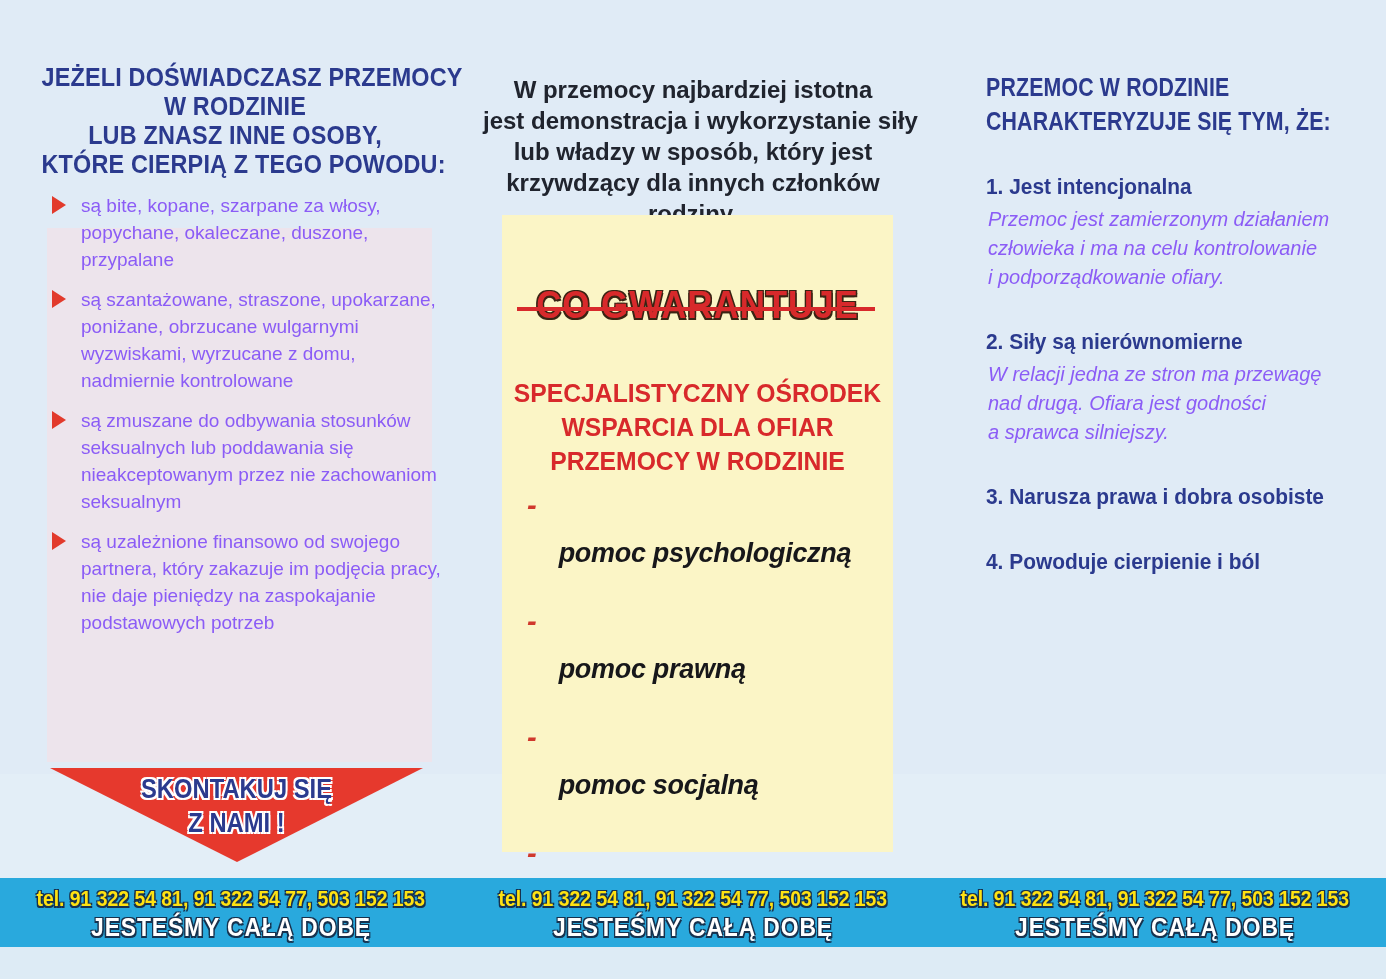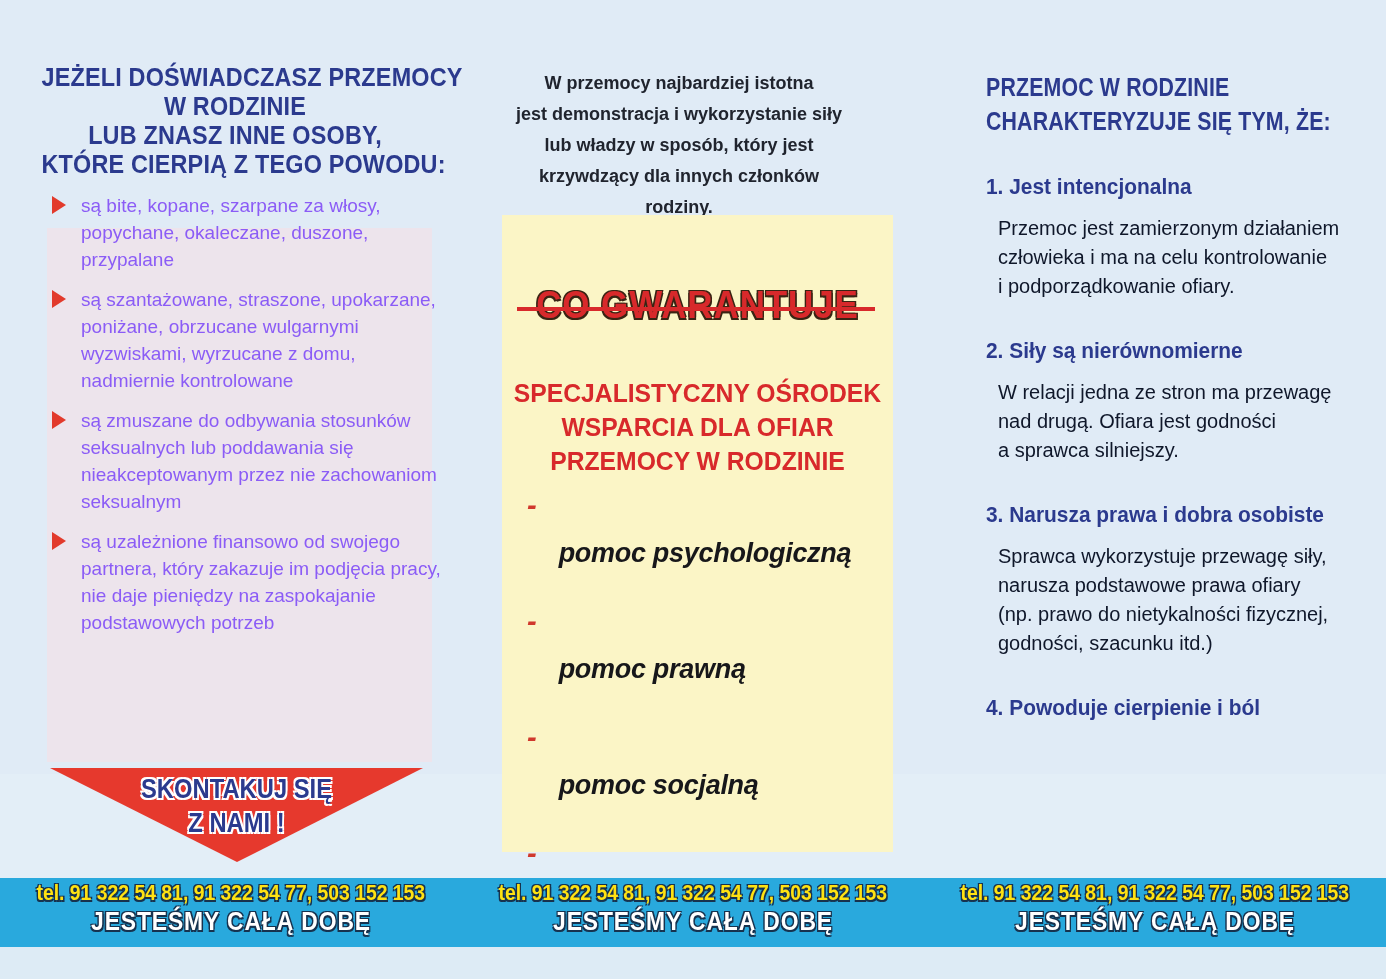--- a/index.html
+++ b/index.html
@@ -49,23 +49,23 @@
   .arrow-label{
     left:50px;top:772px;width:373px;
     text-align:center;color:#2b3a8e;
     font-size:27px;font-weight:700;line-height:34px;
     transform:scaleX(.88);transform-origin:center top;
     text-shadow:-2px -2px 0 #fff,2px -2px 0 #fff,-2px 2px 0 #fff,2px 2px 0 #fff;
   }
 
   
   .intro{
-    left:469px;top:50px;width:420px;
+    left:483px;top:50px;width:420px;
     text-align:center;color:#20242e;
-    font-size:18px;font-weight:700;line-height:31px;
+    font-size:24px;font-weight:700;line-height:31px;
   }
   .yellow-box{
     left:502px;top:215px;width:391px;height:637px;
     background:#fbf5c6;
   }
   .box-title{
     left:502px;top:252px;width:391px;
     text-align:center;color:#d8292b;
     font-size:38px;font-weight:700;letter-spacing:1px;
     transform:scaleX(.92);transform-origin:center top;
@@ -101,32 +101,32 @@
     transform:scaleX(.82);transform-origin:left top;
     letter-spacing:.2px;
   }
   .points{left:986px;top:172px;width:370px;}
   .point{margin-bottom:35px;}
   .point-title{
     color:#2b3a8e;font-size:22px;font-weight:700;line-height:30px;
     margin:0 0 3px 0;transform:scaleX(.95);transform-origin:left top;
   }
   .point-body{
-    font-size:20px;color:#0f172a;line-height:29px;margin:12px;
+    font-size:20px;color:#8b5cf6;line-height:29px;margin:2px;font-style:italic;
   }
 
   
   .bar{
     left:0;top:878px;width:1386px;height:69px;
     background:#29a9dd;
     display:flex;flex-direction:row;
   }
   .bar-col{
     flex:1 1 0;display:flex;flex-direction:column;
-    align-items:center;padding-top:2px;
+    align-items:center;justify-content:center;padding-top:2px;
   }
   .phone{
     color:#ffe212;font-size:22px;font-weight:700;line-height:26px;
     transform:scaleX(.88);transform-origin:center;white-space:nowrap;
     text-shadow:-1.5px -1.5px 0 #17324e,1.5px -1.5px 0 #17324e,-1.5px 1.5px 0 #17324e,1.5px 1.5px 0 #17324e;
   }
   .always{
     color:#ffffff;font-size:26px;font-weight:700;line-height:30px;
     transform:scaleX(.88);transform-origin:center;white-space:nowrap;
     letter-spacing:1px;
@@ -229,24 +229,20 @@
 i podporządkowanie ofiary.</p>
     </div>
     <div class="point">
       <h4 class="point-title">2. Siły są nierównomierne</h4>
       <p class="point-body pre">W relacji jedna ze stron ma przewagę
 nad drugą. Ofiara jest godności
 a sprawca silniejszy.</p>
     </div>
     <div class="point">
       <h4 class="point-title">3. Narusza prawa i dobra osobiste</h4>
-      <p class="point-body pre">Sprawca wykorzystuje przewagę siły,
-narusza podstawowe prawa ofiary
-(np. prawo do nietykalności fizycznej,
-godności, szacunku itd.)</p>
     </div>
     <div class="point">
       <h4 class="point-title">4. Powoduje cierpienie i ból</h4>
     </div>
   </div>
 
   <footer class="abs bar">
     <div class="bar-col">
       <div class="phone">tel. 91 322 54 81, 91 322 54 77, 503 152 153</div>
       <div class="always">JESTEŚMY CAŁĄ DOBĘ</div>

